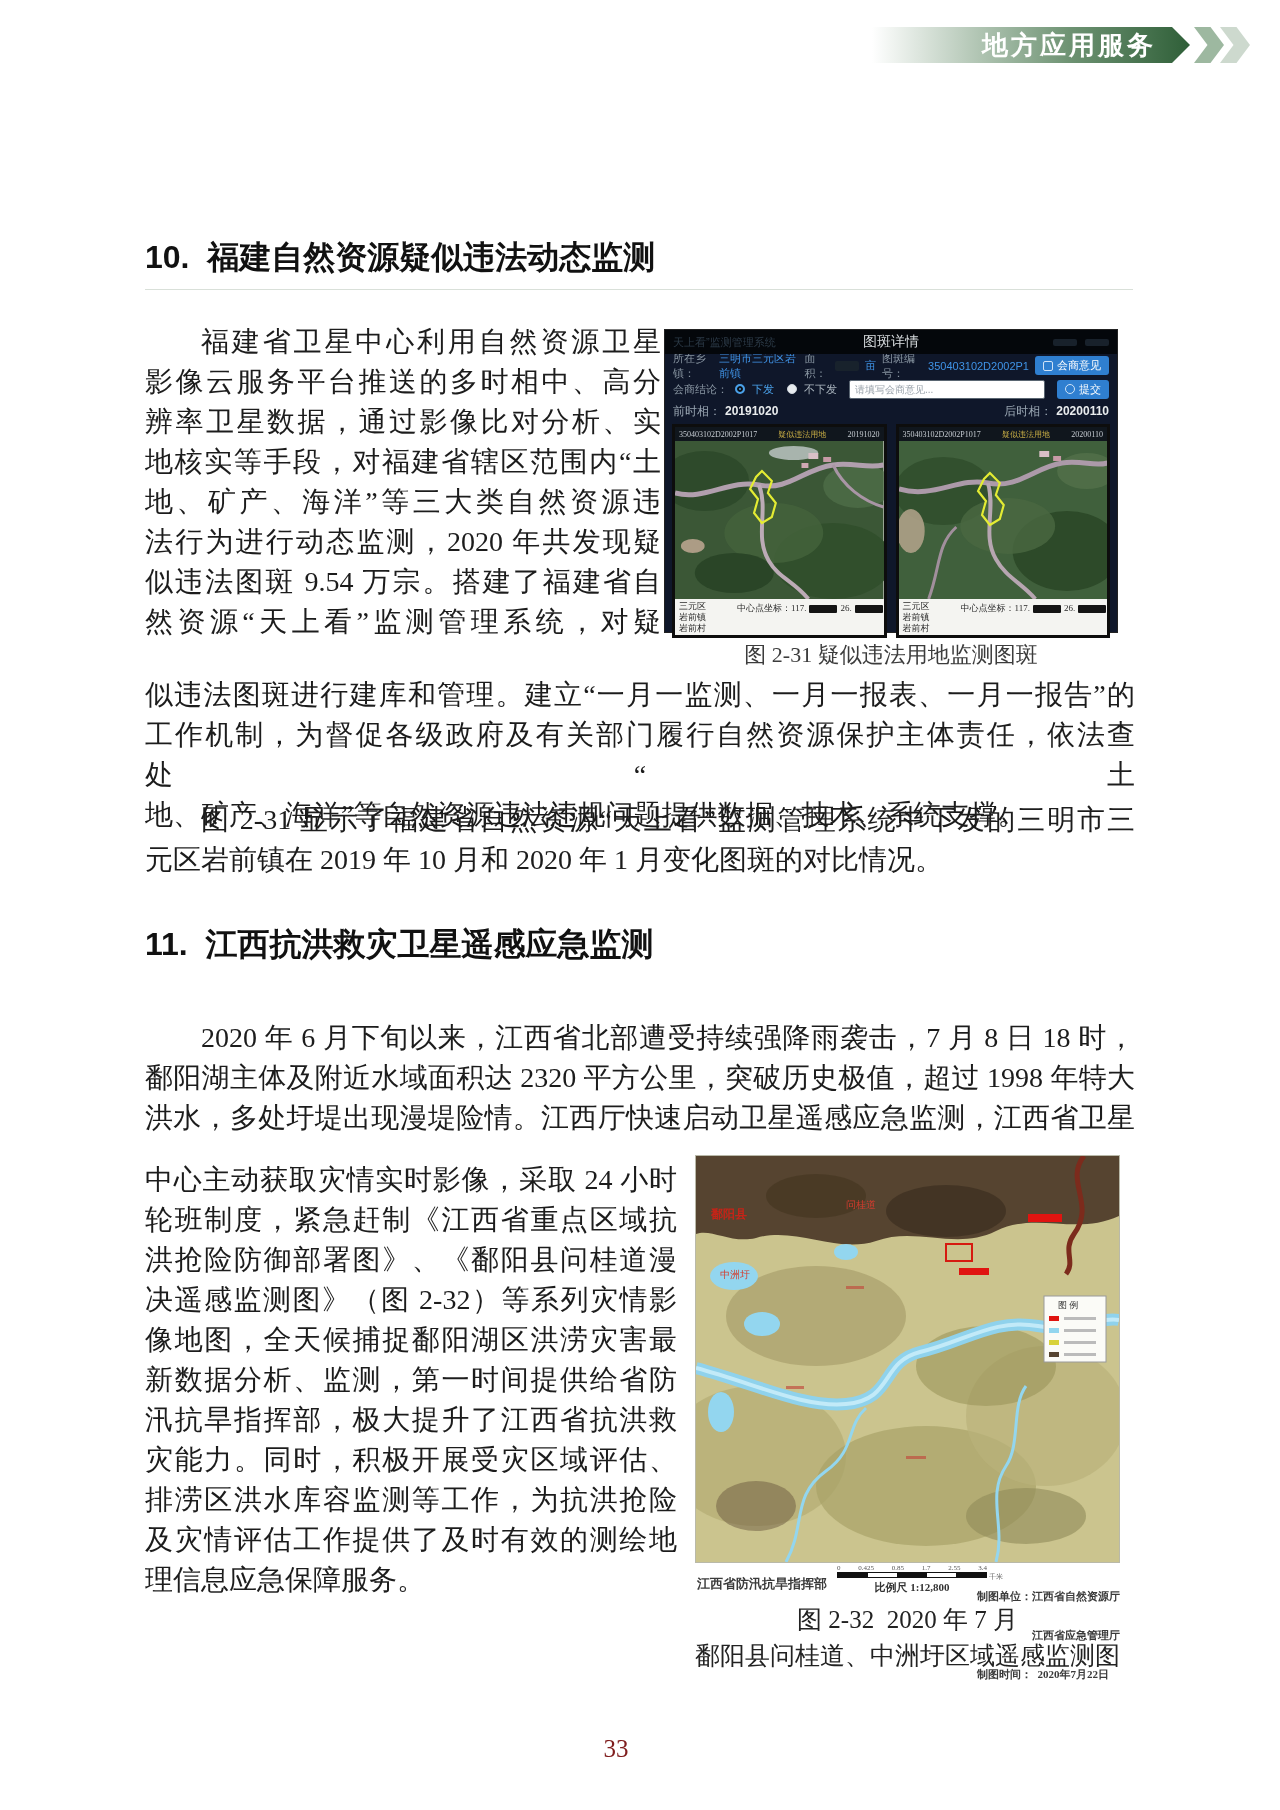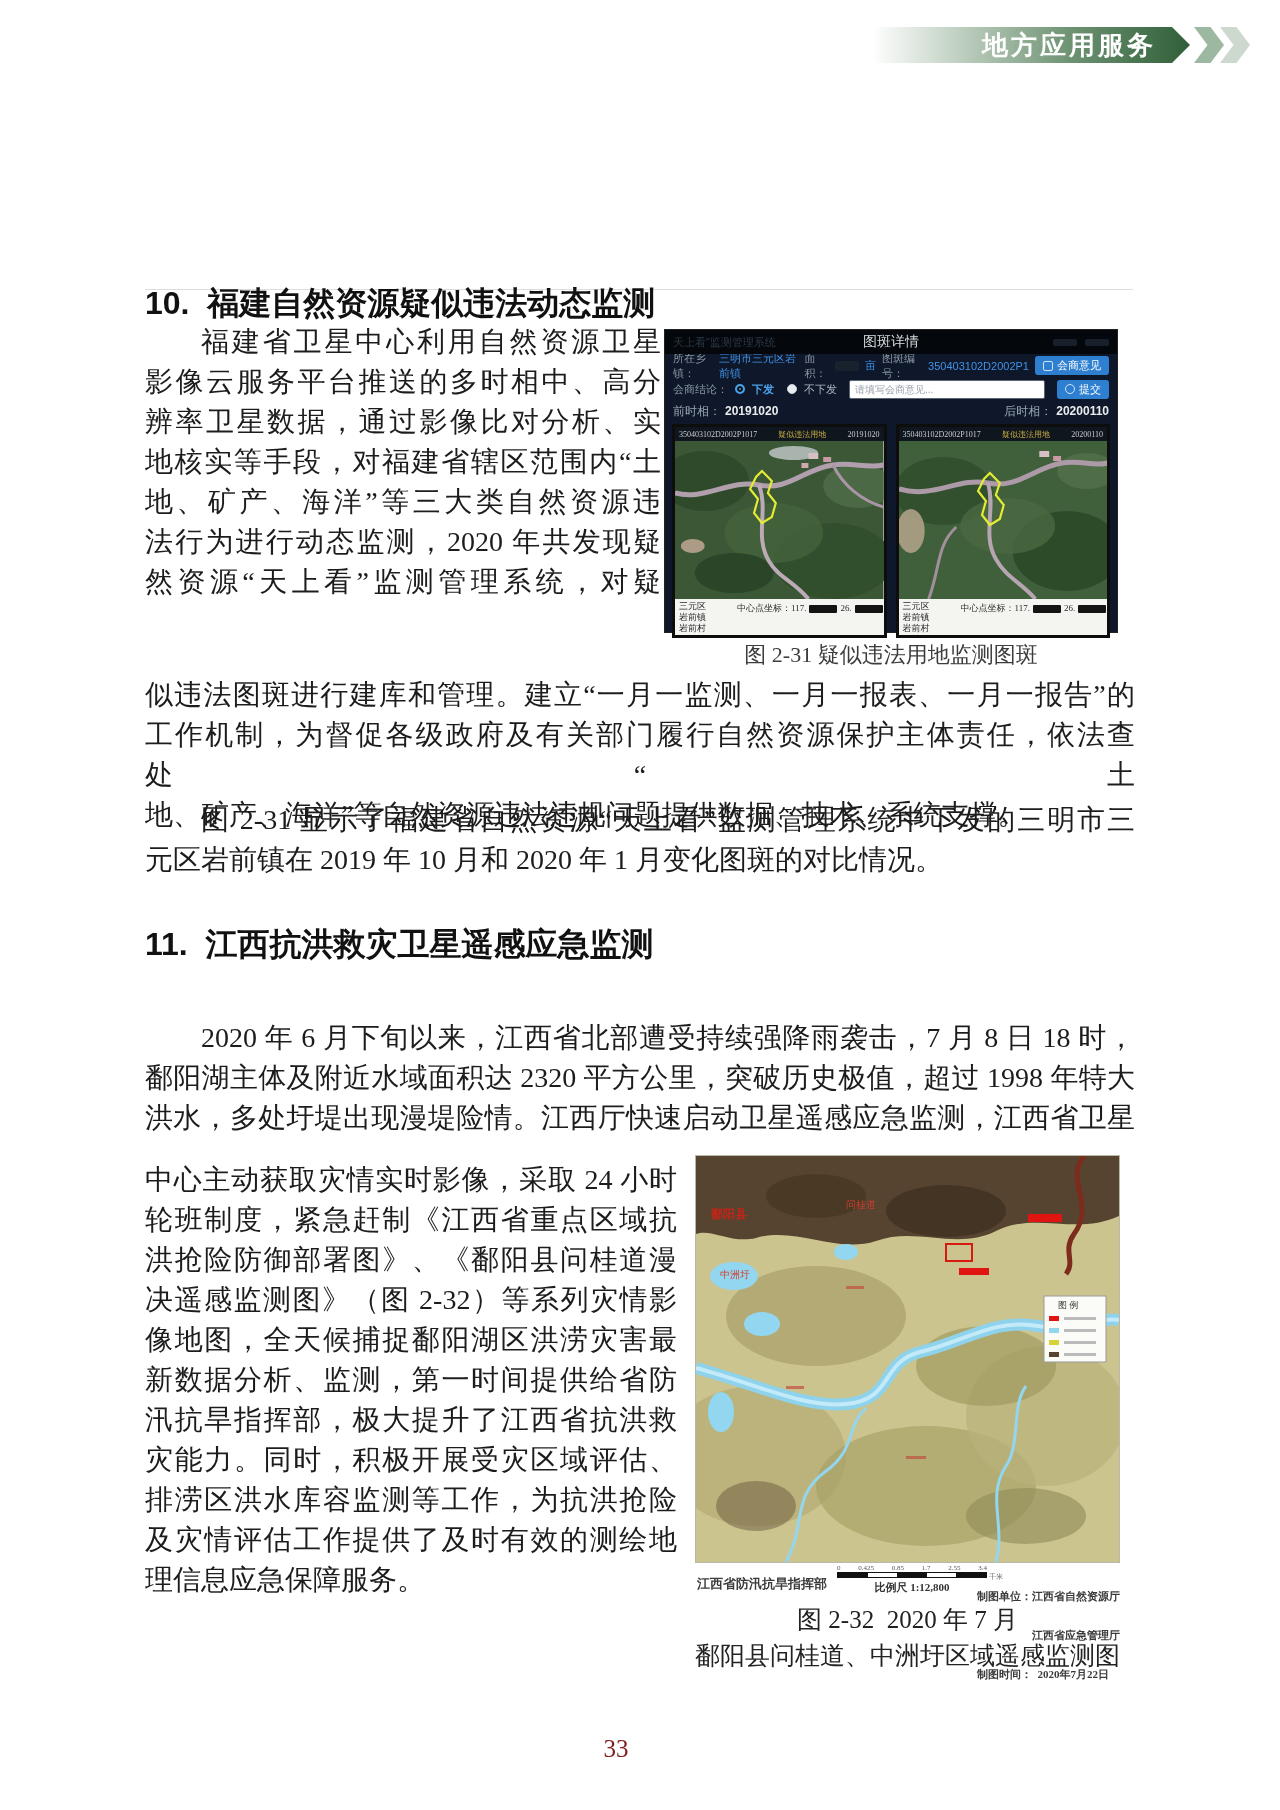--- a/index.html
+++ b/index.html
@@ -40,21 +40,21 @@
   .f31-info{height:23px;}
   .f31-info .v{color:#3f93e6;margin:0 6px 0 2px;}
   .blob{display:inline-block;width:30px;height:10px;background:#18222c;border-radius:2px;margin:0 4px;}
   .btn-blue{display:inline-flex;align-items:center;gap:4px;background:#2f7fd0;color:#fff;
     font-size:11px;padding:2px 8px;border-radius:3px;border:none;white-space:nowrap;}
   .icon-sq{display:inline-block;width:8px;height:8px;border:1px solid #cfe3f7;border-radius:2px;}
   .f31-concl{height:24px;gap:7px;}
   .radio{display:inline-block;width:10px;height:10px;border-radius:50%;box-sizing:border-box;}
   .radio.sel{border:2px solid #4aa0e8;background:#4aa0e8;box-shadow:inset 0 0 0 2px #0a0e13;}
   .radio.un{border:1px solid #cfd6dc;background:#e8ecef;}
-  .r-sel-label{color:#4aa0e8;font-weight:bold;}
+  .r-sel-label{color:#4aa0e8;}
   .r-un-label{color:#a9b4bd;}
   .f31-input{flex:1;height:17px;background:#fff;border:1px solid #5a6672;border-radius:2px;
     font-size:10px;color:#333;padding:0 5px;margin:0 5px;min-width:40px;}
   .f31-input::placeholder{color:#9aa3ab;}
   .f31-dates{height:21px;justify-content:space-between;color:#9aa7b3;font-size:12px;}
   .f31-dates b{color:#e9eced;font-weight:bold;margin-left:4px;}
   .f31-panels{display:flex;gap:9px;padding:2px 7px 0 7px;}
   .panel{flex:1;border:3px solid #0d0d0d;background:#f4f4f1;font-family:Liberation Serif, serif;}
   .panel-head{height:14px;background:#10161d;display:flex;align-items:center;
     justify-content:space-between;padding:0 4px;font-size:8px;color:#c6ccd2;white-space:nowrap;}
@@ -90,29 +90,30 @@
 <div class="page">
 
   <div class="banner-bar">
     <span>地方应用服务</span>
   </div>
   <span class="chev c1"></span>
   <span class="chev c2"></span>
 
   <div class="hairline"></div>
 
-  <h2 class="sec-title" style="top:236px;margin-top:46px;">10.  福建自然资源疑似违法动态监测</h2>
+  <h2 class="sec-title" style="top:236px;">10.  福建自然资源疑似违法动态监测</h2>
 
   <div class="tblock" style="left:145px;top:322px;width:516px;">
     <div class="body-line jl ind">福建省卫星中心利用自然资源卫星</div>
     <div class="body-line jl">影像云服务平台推送的多时相中、高分</div>
     <div class="body-line jl">辨率卫星数据，通过影像比对分析、实</div>
     <div class="body-line jl">地核实等手段，对福建省辖区范围内“土</div>
     <div class="body-line jl">地、矿产、海洋”等三大类自然资源违</div>
     <div class="body-line jl">法行为进行动态监测，2020 年共发现疑</div>
+    <div class="body-line jl">似违法图斑 9.54 万宗。搭建了福建省自</div>
     <div class="body-line jl">然资源“天上看”监测管理系统，对疑</div>
   </div>
 
   <div class="fig31">
     <div class="f31-titlebar">
       <span class="f31-sys">天上看”监测管理系统</span>
       <span class="f31-title">图斑详情</span>
       <span class="navblob" style="margin-left:auto;"></span>
       <span class="navblob"></span>
     </div>

